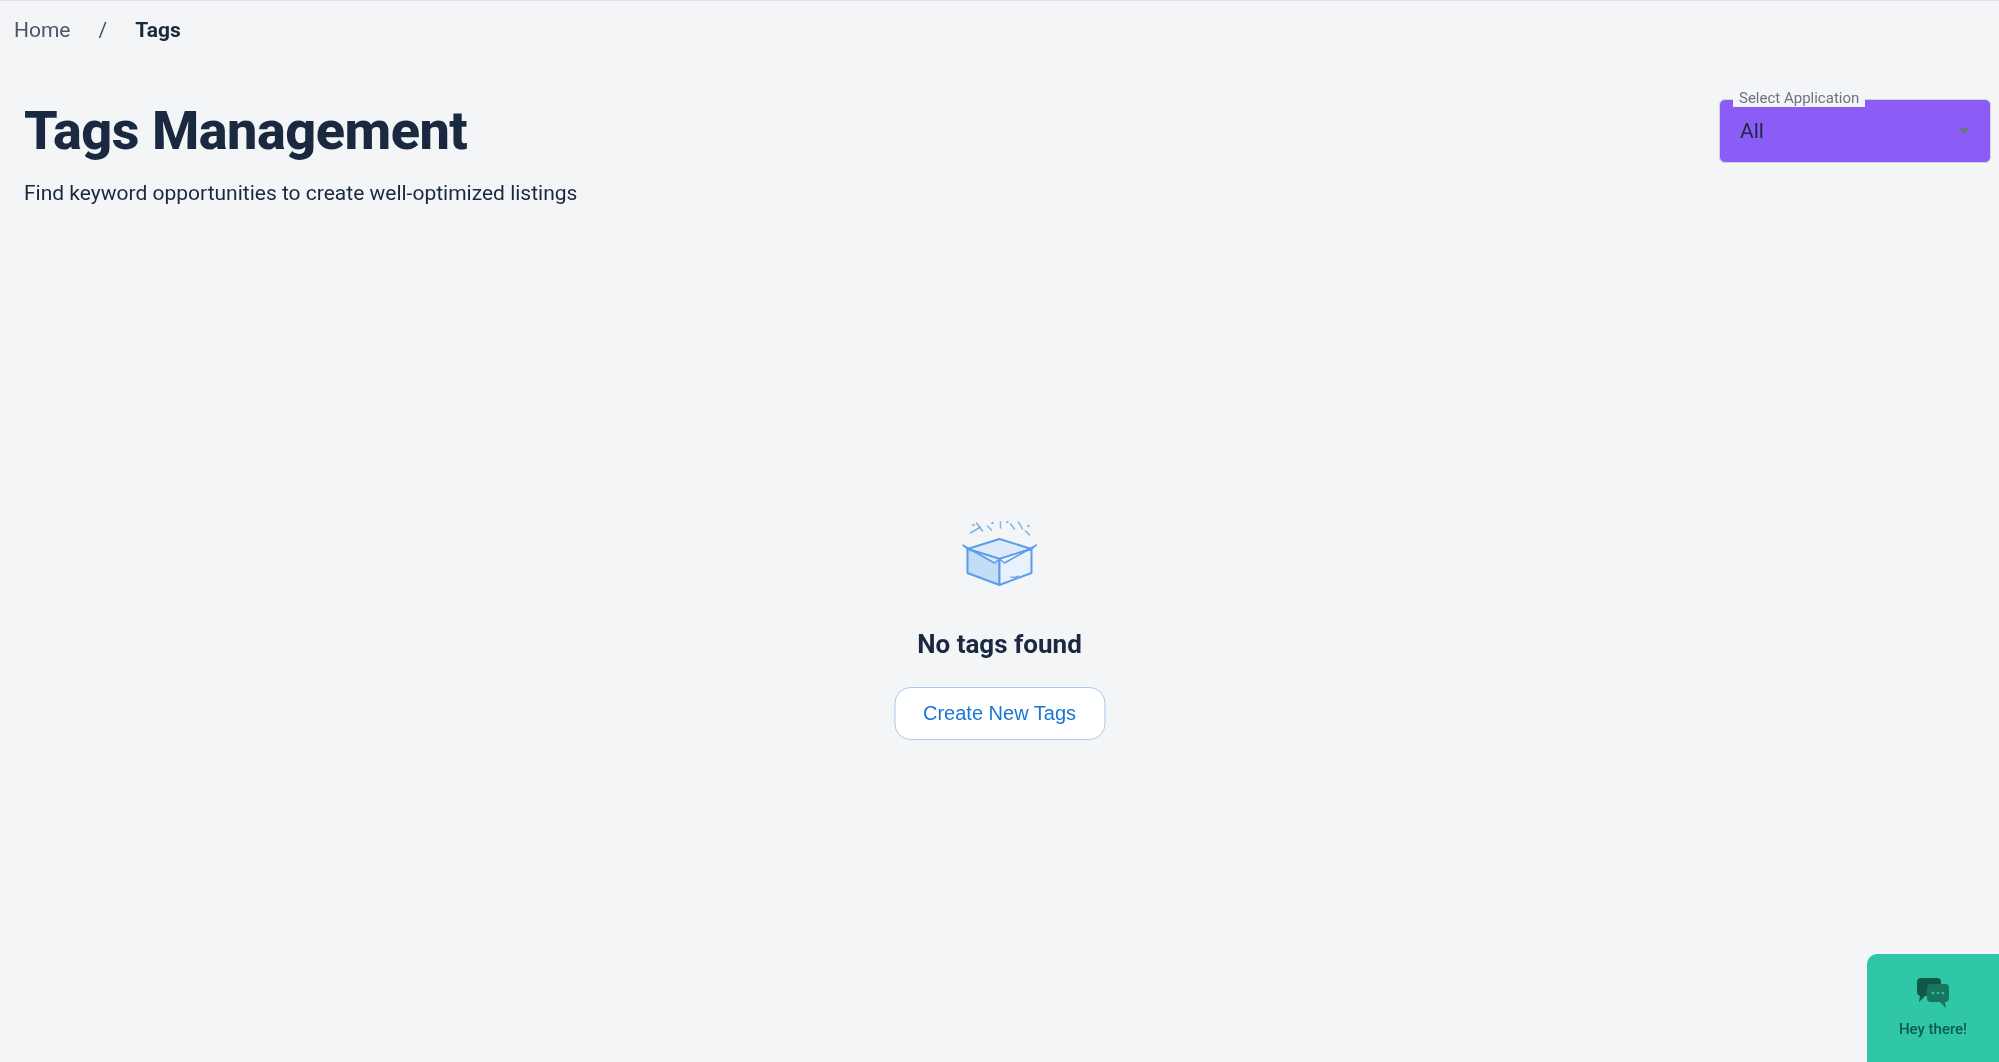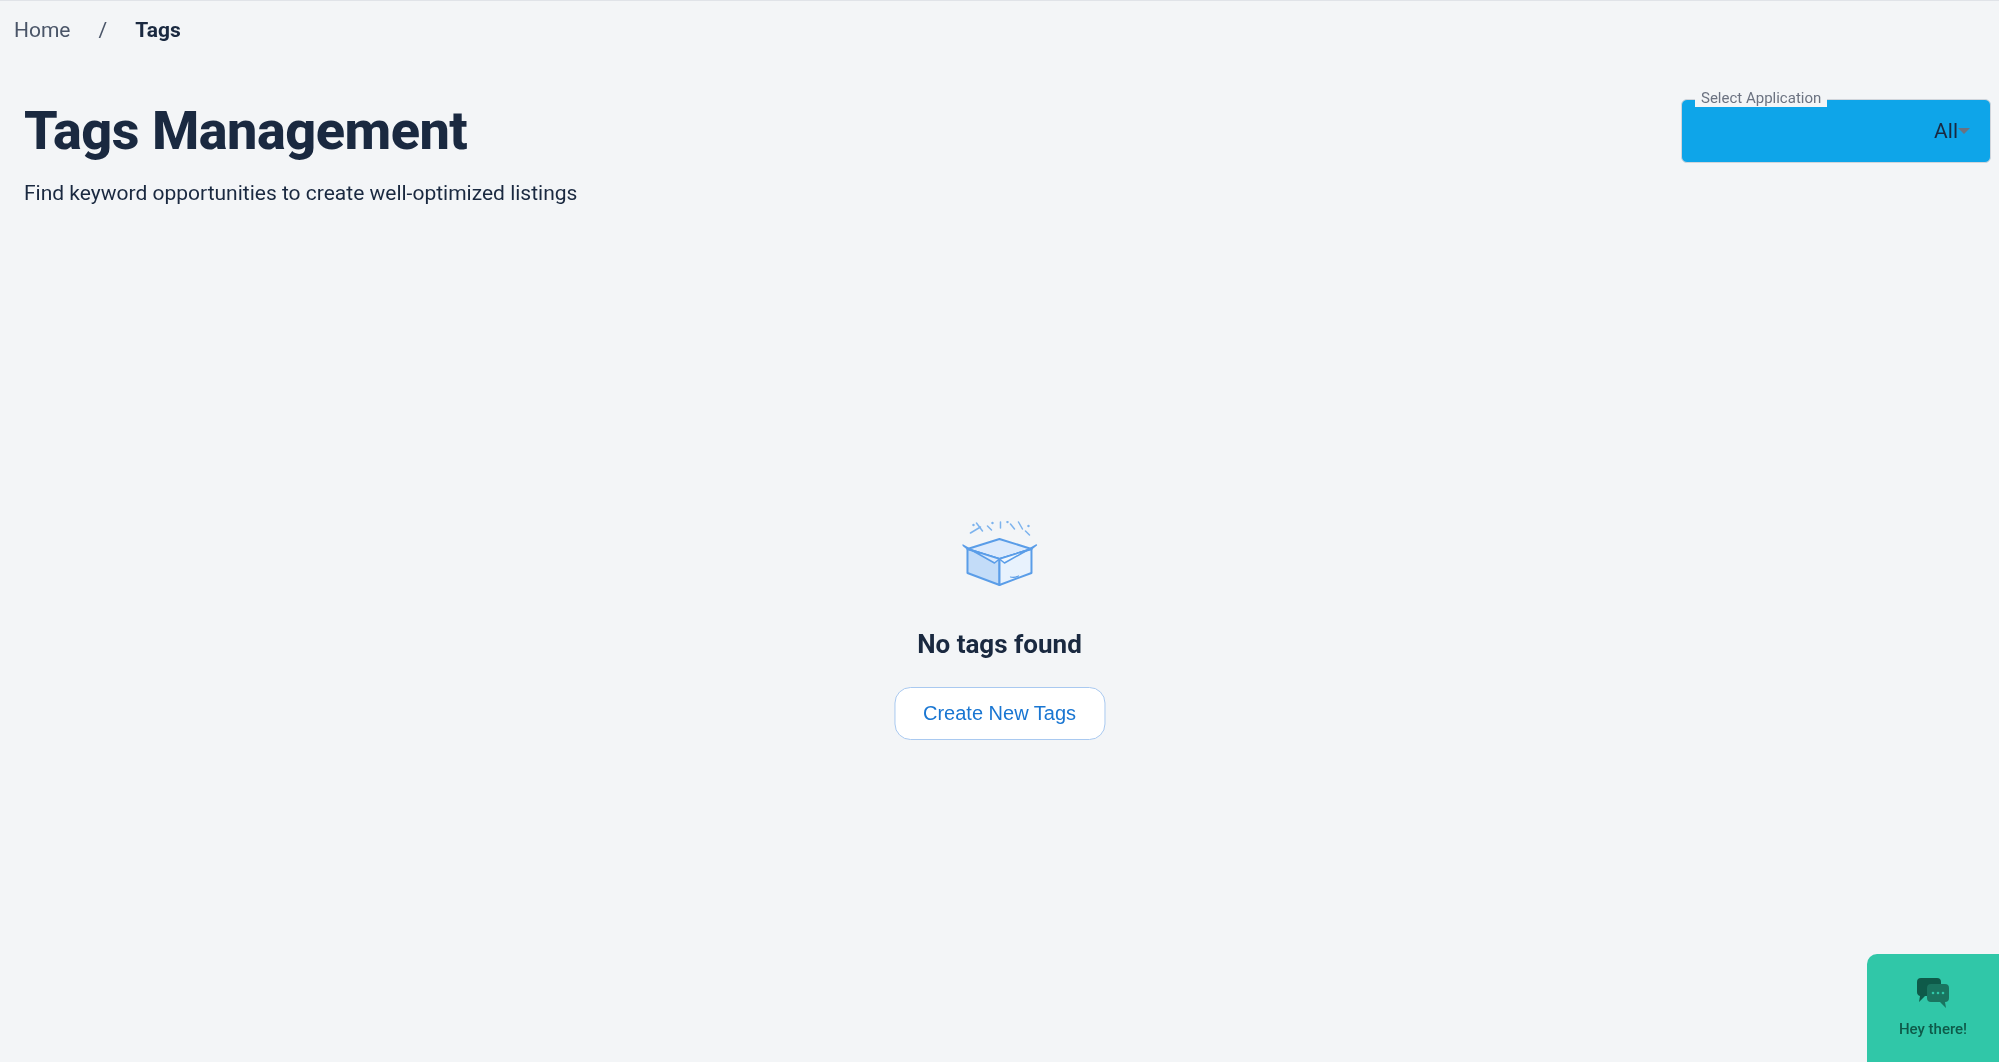--- a/index.html
+++ b/index.html
@@ -47,42 +47,42 @@
       font-weight: 800;
       letter-spacing: -0.5px;
     }
     .page-subtitle {
       color: #1a2940;
       font-size: 21px;
       padding: 18px 24px 0 24px;
     }
     .select-wrapper {
       position: relative;
-      width: 310px;
+      width: 272px;
     }
     .select-label {
       position: absolute;
       top: -10px;
       left: 14px;
       background: #f3f5f7;
       padding: 0 6px;
       font-size: 15px;
       color: #6b7280;
       z-index: 1;
     }
     .select-box {
       width: 100%;
       height: 64px;
-      background: #0ea5e9;
+      background: #8b5cf6;
       border: 1px solid #d1d5db;
       border-radius: 6px;
       padding: 0 20px;
       display: flex;
       align-items: center;
-      justify-content: flex-end;
+      justify-content: space-between;
       cursor: pointer;
       font-size: 21px;
       color: #1a2940;
     }
     .select-arrow {
       width: 0;
       height: 0;
       border-left: 6px solid transparent;
       border-right: 6px solid transparent;
       border-top: 6px solid #6b7280;

